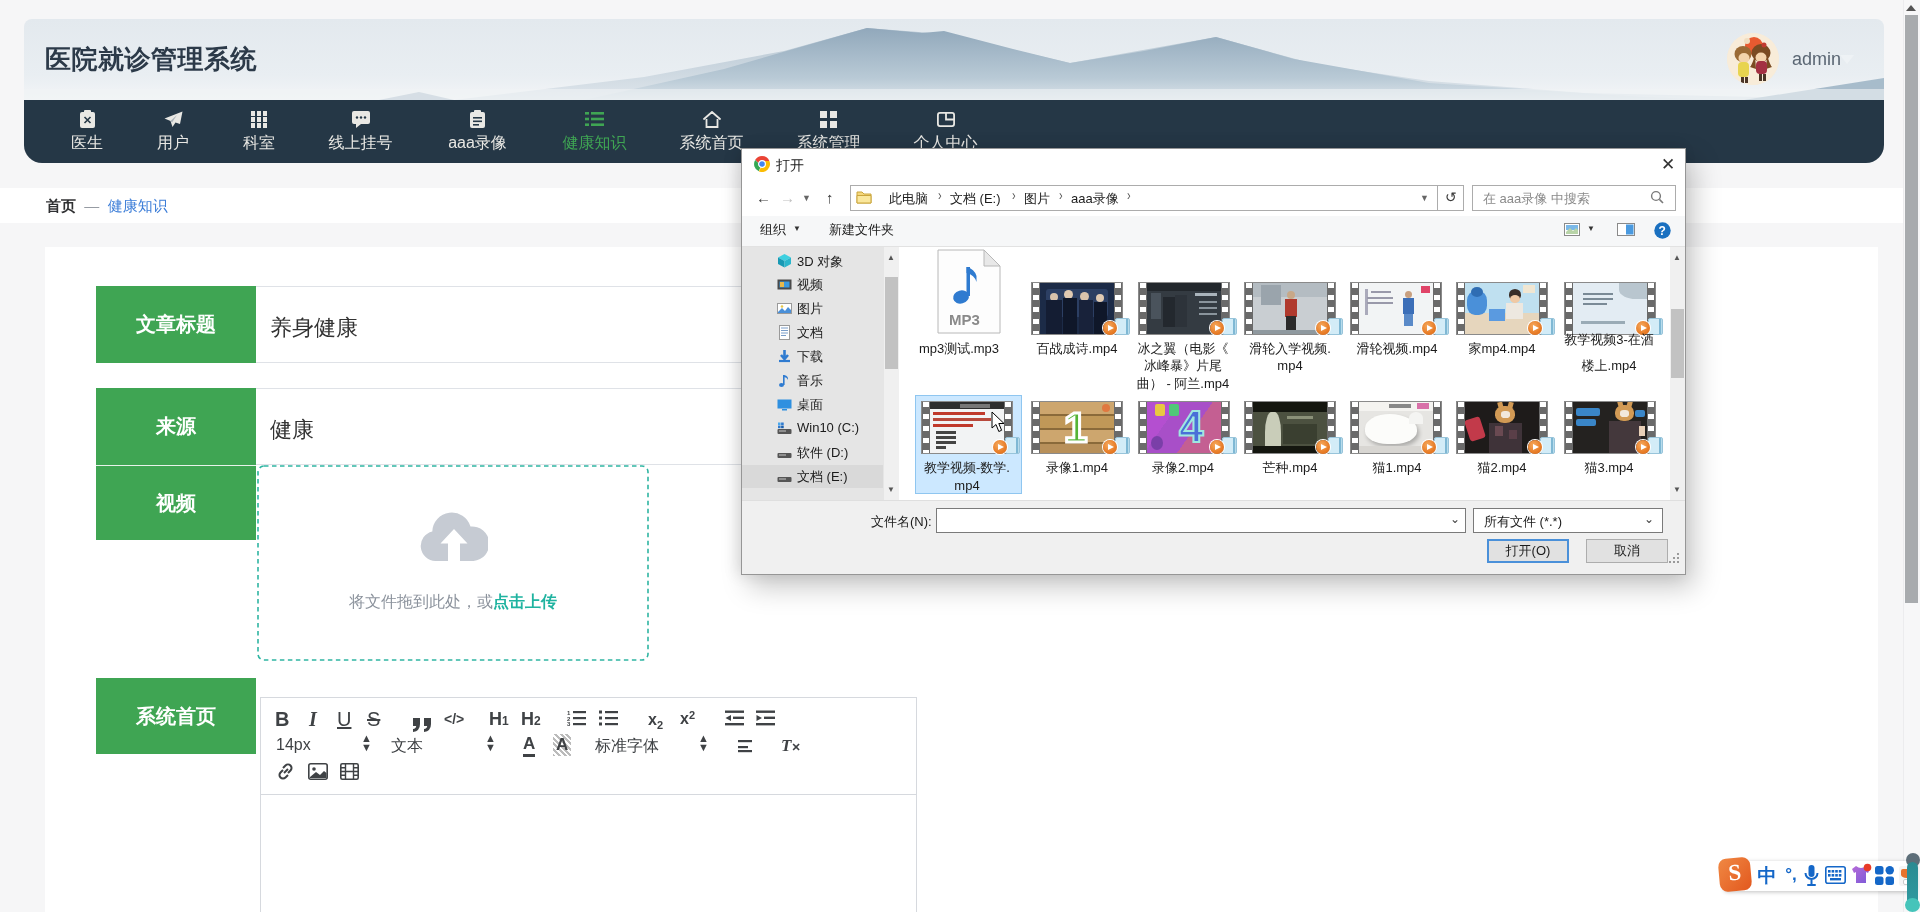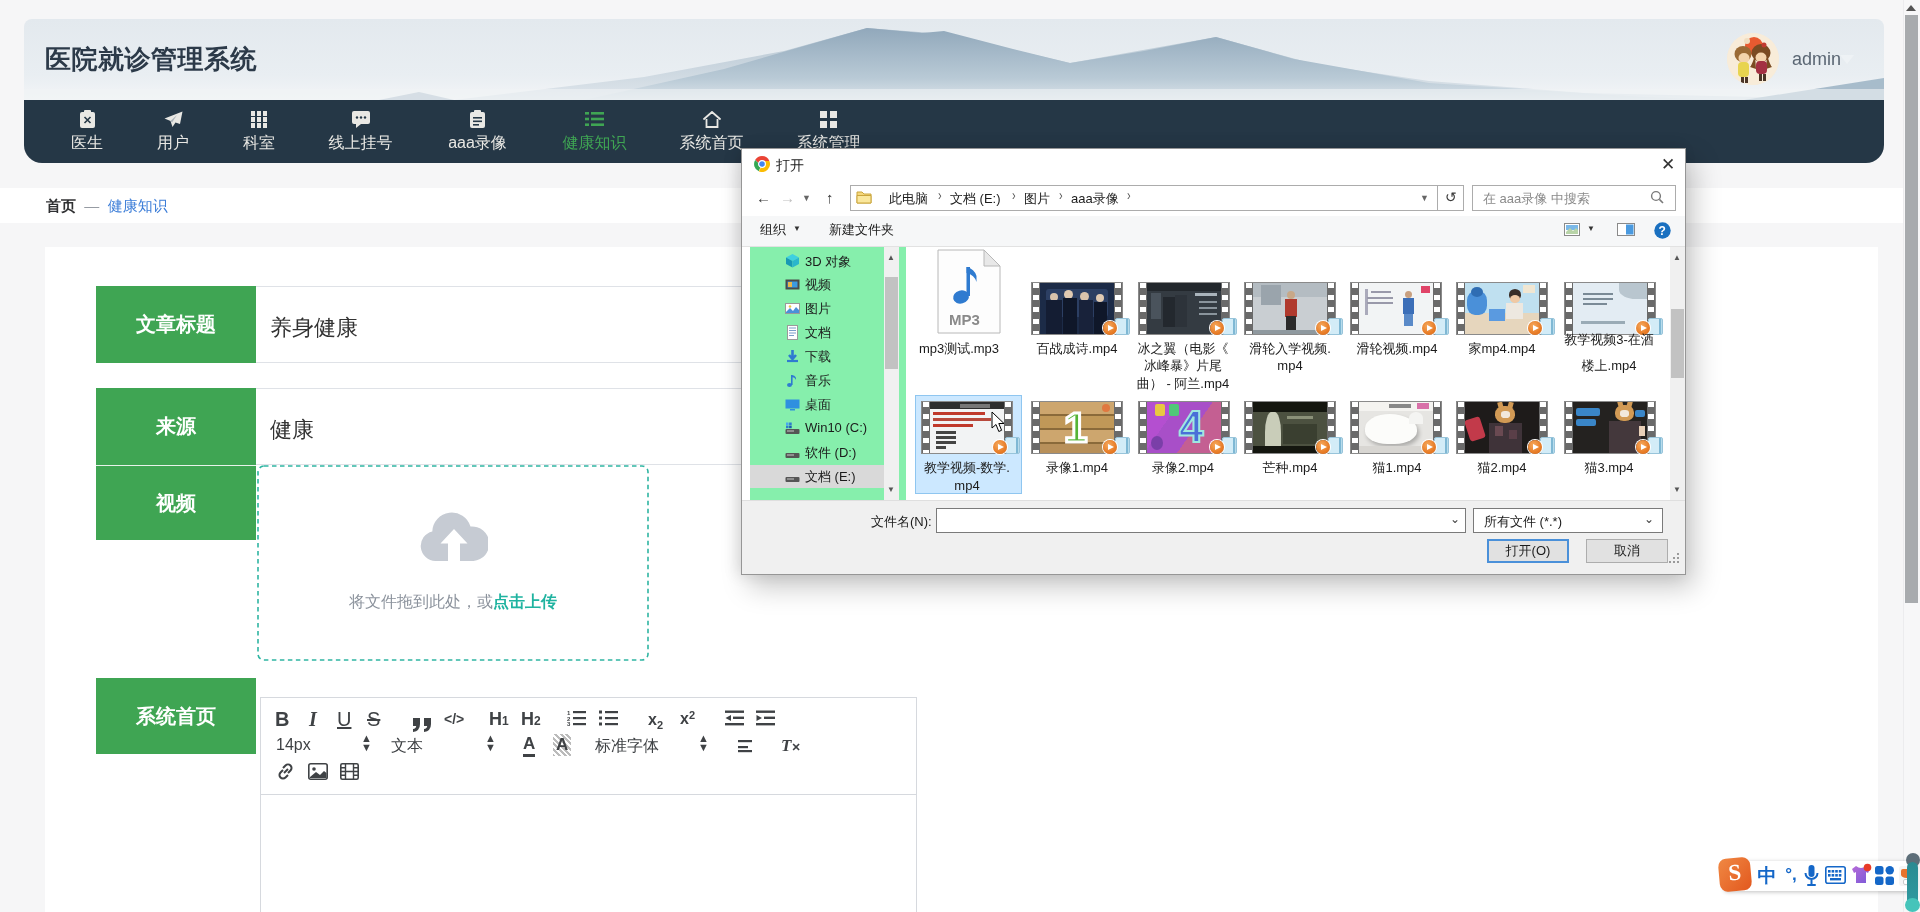--- a/index.html
+++ b/index.html
@@ -46,21 +46,21 @@
 .d{position:absolute}
 #dtitle{left:0;top:0;width:100%;height:30px;background:#fff}
 #dX{left:917px;top:7px;width:18px;height:18px;font-size:17px;color:#333;text-align:center;line-height:18px}
 .navarr{font-size:15px}
 #dcombo{left:108px;top:36px;width:588px;height:26px;border:1px solid #acacac;background:#fff}
 #drefresh{left:696px;top:36px;width:26px;height:26px;border:1px solid #acacac;border-left:none;background:#fff}
 #dsearch{left:730px;top:36px;width:204px;height:26px;border:1px solid #acacac;background:#fff}
 #dtools{left:0;top:67px;width:943px;height:31px;background:#f6f7f8;border-bottom:1px solid #e2e2e2}
 .crumbtxt{position:absolute;top:41px;white-space:nowrap}
 .csep{position:absolute;top:40px;color:#555;font-size:11px;transform:scaleY(1.3)}
-#dside{left:8px;top:98px;width:156px;height:253px;background:#86efac}
+#dside{left:0;top:98px;width:156px;height:253px;background:#e5e5e5}
 .sit{position:absolute;left:55px;white-space:nowrap}
 .sic{position:absolute;left:35px;width:15px;height:15px}
 #dsbar{left:142px;top:98px;width:15px;height:253px;background:#f0f0f0}
 #dsel{left:0px;top:218px;width:141px;height:23px;background:#d9d9d9}
 #fbar{left:928px;top:98px;width:15px;height:253px;background:#f0f0f0}
 #dfoot{left:0;top:351px;width:943px;height:74px;background:#f0f0f0;border-top:1px solid #dfdfdf}
 #fninput{left:194px;top:359px;width:530px;height:25px;background:#fff;border:1px solid #7a7a7a}
 #ftype{left:731px;top:359px;width:190px;height:25px;background:#fff;border:1px solid #7a7a7a}
 .wbtn{position:absolute;top:390px;height:24px;background:#e1e1e1;border:1px solid #adadad;text-align:center;line-height:22px}
 .vthumb{position:absolute;width:92px;height:53px;background:#333;border:1px solid #8a8a8a}
@@ -220,20 +220,29 @@
           <svg width="17" height="17" viewBox="0 0 17 17">
             <g fill="#e9e8e4">
               <rect x="0" y="0" width="7" height="7"></rect>
               <rect x="10" y="0" width="7" height="7"></rect>
               <rect x="0" y="10" width="7" height="7"></rect>
               <rect x="10" y="10" width="7" height="7"></rect>
             </g>
           </svg>
         </span>
         <span class="lb">系统管理</span>
+      </div>
+    <div class="nitem w4">
+        <span class="ic">
+          <svg width="18" height="15" viewBox="0 0 18 15">
+            <rect x="0.9" y="0.9" width="16.2" height="13.2" rx="2" stroke="#e9e8e4" stroke-width="1.8" fill="none"></rect>
+            <path d="M9 1 L9 7.5 L17 7.5" stroke="#e9e8e4" stroke-width="1.8" fill="none"></path>
+          </svg>
+        </span>
+        <span class="lb">个人中心</span>
       </div>
   </div>
 
   <div id="crumb" class="abs">
       <div class="in"><b>首页</b><span style="color:#969ba3">&nbsp;&nbsp;—&nbsp;&nbsp;</span><span style="color:#3d7ed8">健康知识</span></div>
     </div>
 
   <div id="panel" class="abs"></div>
 
   <div class="abs glabel" style="top:286px;height:77px">文章标题</div>

